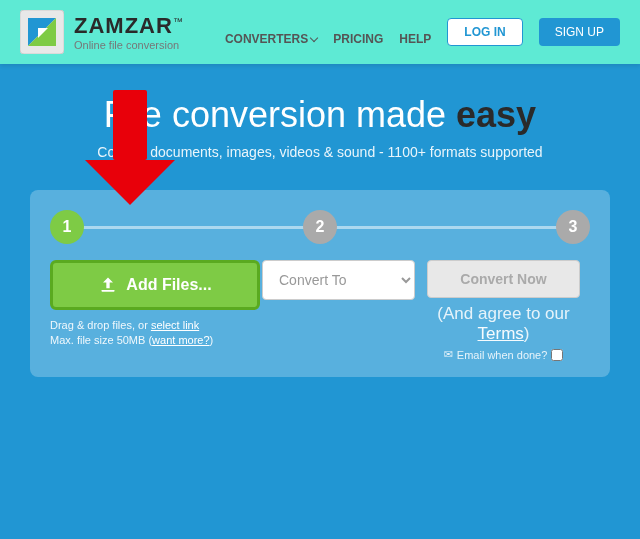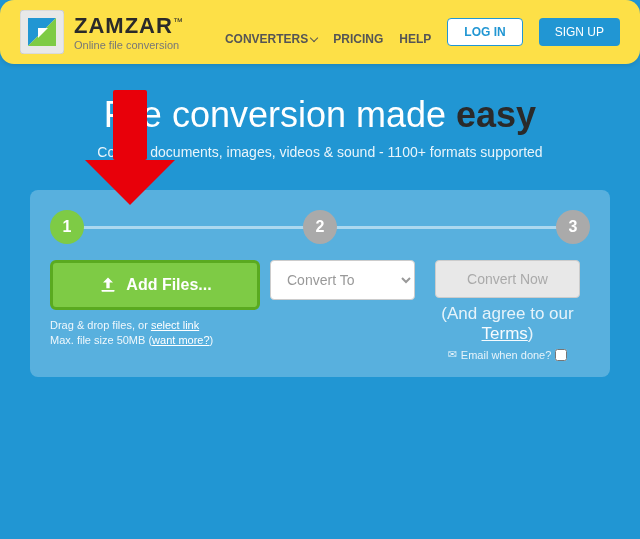--- a/index.html
+++ b/index.html
@@ -6,27 +6,26 @@
     body {
       width: 640px;
       height: 539px;
       overflow: hidden;
       font-family: Arial, sans-serif;
       background: #2196d3;
     }
 
     
     .navbar {
-      background: #fde047;
+      background: #5eead4;
       padding: 10px 20px;
       display: flex;
       align-items: center;
       justify-content: space-between;
       box-shadow: 0 2px 4px rgba(0,0,0,0.1);
-      border-radius: 14px;
     }
     .navbar-left {
       display: flex;
       align-items: center;
       gap: 10px;
     }
     .logo-icon {
       width: 44px;
       height: 44px;
     }
@@ -168,21 +167,21 @@
       gap: 0;
     }
     .step1-area {
       width: 210px;
       flex-shrink: 0;
     }
     .step2-area {
       flex: 1;
       display: flex;
       flex-direction: column;
-      padding: 0 10px;
+      padding: 0 2px;
     }
     .step3-area {
       flex: 1;
       display: flex;
       flex-direction: column;
       align-items: center;
       padding: 0 10px;
     }
 
     .add-files-btn {
@@ -232,21 +231,21 @@
 
     .convert-now-btn {
       width: 100%;
       padding: 10px 12px;
       border-radius: 4px;
       border: 1px solid #ccc;
       background: #e8e8e8;
       color: #aaa;
       font-size: 14px;
       cursor: pointer;
-      font-weight: normal;
+      font-weight: bold;
     }
 
     .agree-text {
       font-size: 17px;
       color: rgba(255,255,255,0.85);
       margin-top: 6px;
       text-align: center;
     }
     .agree-text a {
       color: rgba(255,255,255,0.95);

